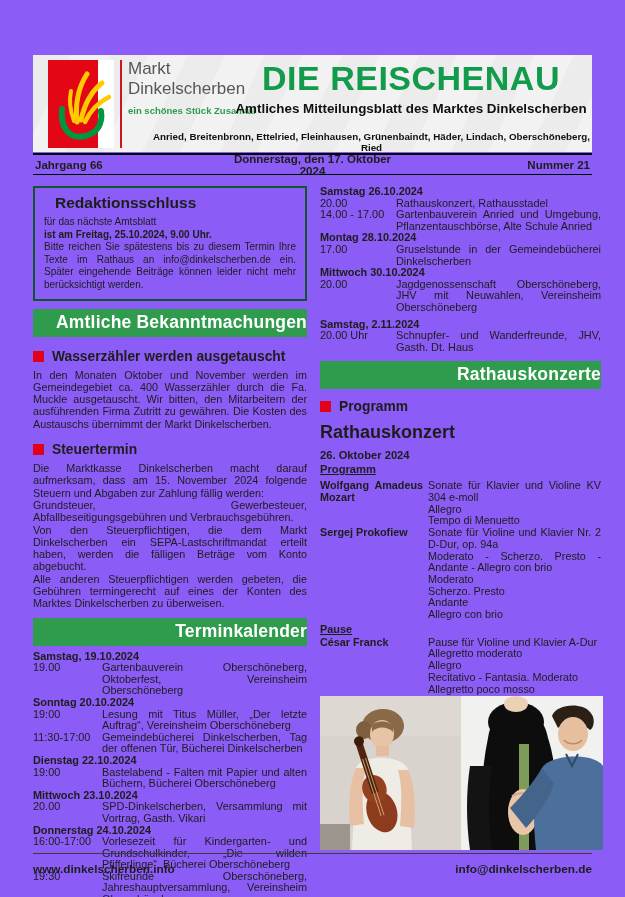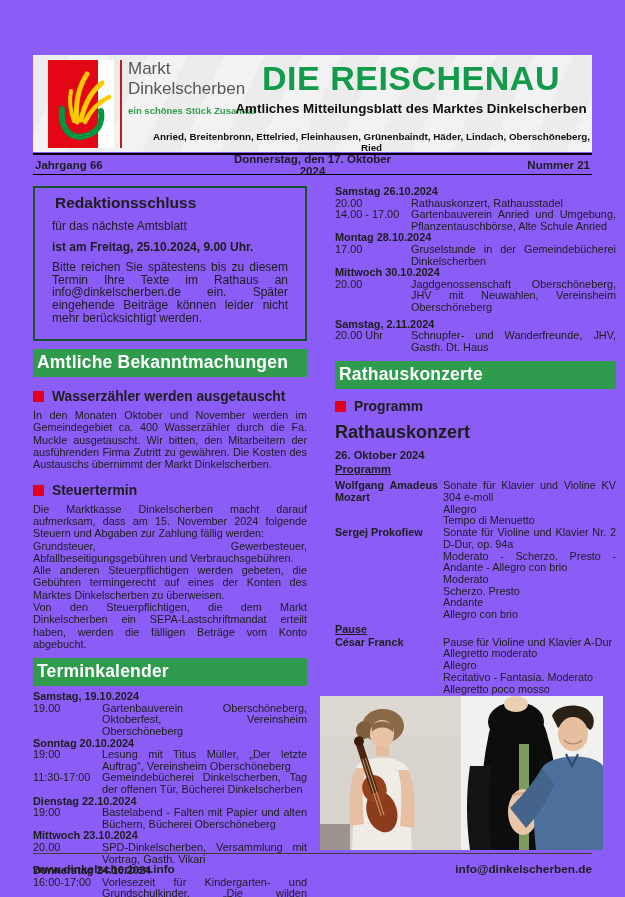--- a/index.html
+++ b/index.html
@@ -23,32 +23,32 @@
   
   .issue-bar{position:absolute;left:33px;top:153px;width:555px;height:19px;
     border-top:2px solid #000;border-bottom:1.5px solid #000;
     display:flex;align-items:center;font-weight:bold;font-size:11.5px;padding:0 2px;}
   .issue-bar .cell{flex:1;}
   .issue-bar .c{text-align:center;}
   .issue-bar .r{text-align:right;}
 
   
   .col-left{position:absolute;left:33px;top:186px;width:274px;}
-  .col-right{position:absolute;left:320px;top:186px;width:281px;margin-left:15px;}
+  .col-right{position:absolute;left:320px;top:186px;width:281px;}
 
   
   .red-box{border:2px solid #14532d;padding:4px 9px 7px 9px;}
   .red-box-title{font-size:15.5px;font-weight:bold;margin:2px 0 4px 11px;}
-  .red-box p{margin:8px;font-size:12px;line-height:12.6px;}
+  .red-box p{margin:0;font-size:10px;line-height:12.6px;}
   .red-box .justify{text-align:justify;}
   .bold{font-weight:bold;}
 
   
   .banner{margin-top:8px;background:#2f9b4d;color:#fff;font-weight:bold;
-    font-size:17.5px;text-align:left;padding:3px 0 4px 4px;letter-spacing:0.2px;}
+    font-size:17.5px;text-align:right;padding:3px 0 4px 4px;letter-spacing:0.2px;}
 
   
   .article{margin-top:12px;}
   .article-heading{display:flex;align-items:center;gap:8px;font-size:13.8px;
     font-weight:bold;margin:10px 0 5px 0;}
   .red-square{width:11px;height:11px;background:#e2001a;flex:0 0 11px;}
   .article p{margin:0;font-size:10.8px;line-height:12.3px;text-align:justify;}
 
   
   .calendar{margin-top:5px;font-size:10.9px;line-height:11.6px;}
@@ -145,23 +145,23 @@
           <div class="article-heading">
             <span class="red-square"></span>
             <span>Steuertermin</span>
           </div>
           <div>
 
               <p>Die Marktkasse Dinkelscherben macht darauf aufmerksam, dass am 15. November 2024 folgende Steuern und Abgaben zur Zahlung fällig werden:</p>
 
               <p>Grundsteuer, Gewerbesteuer, Abfallbeseitigungsgebühren und Verbrauchsgebühren.</p>
 
+              <p>Von den Steuerpflichtigen, die dem Markt Dinkelscherben ein SEPA-Lastschriftmandat erteilt haben, werden die fälligen Beträge vom Konto abgebucht.</p>
+
               <p>Alle anderen Steuerpflichtigen werden gebeten, die Gebühren termingerecht auf eines der Konten des Marktes Dinkelscherben zu überweisen.</p>
-
-              <p>Von den Steuerpflichtigen, die dem Markt Dinkelscherben ein SEPA-Lastschriftmandat erteilt haben, werden die fälligen Beträge vom Konto abgebucht.</p>
             </div>
         </div>
       </div>
 
     <div class="banner">Terminkalender</div>
 
     <div class="calendar cal-left">
 
         <div class="cal-group">
           <div class="cal-date">Samstag, 19.10.2024</div>

